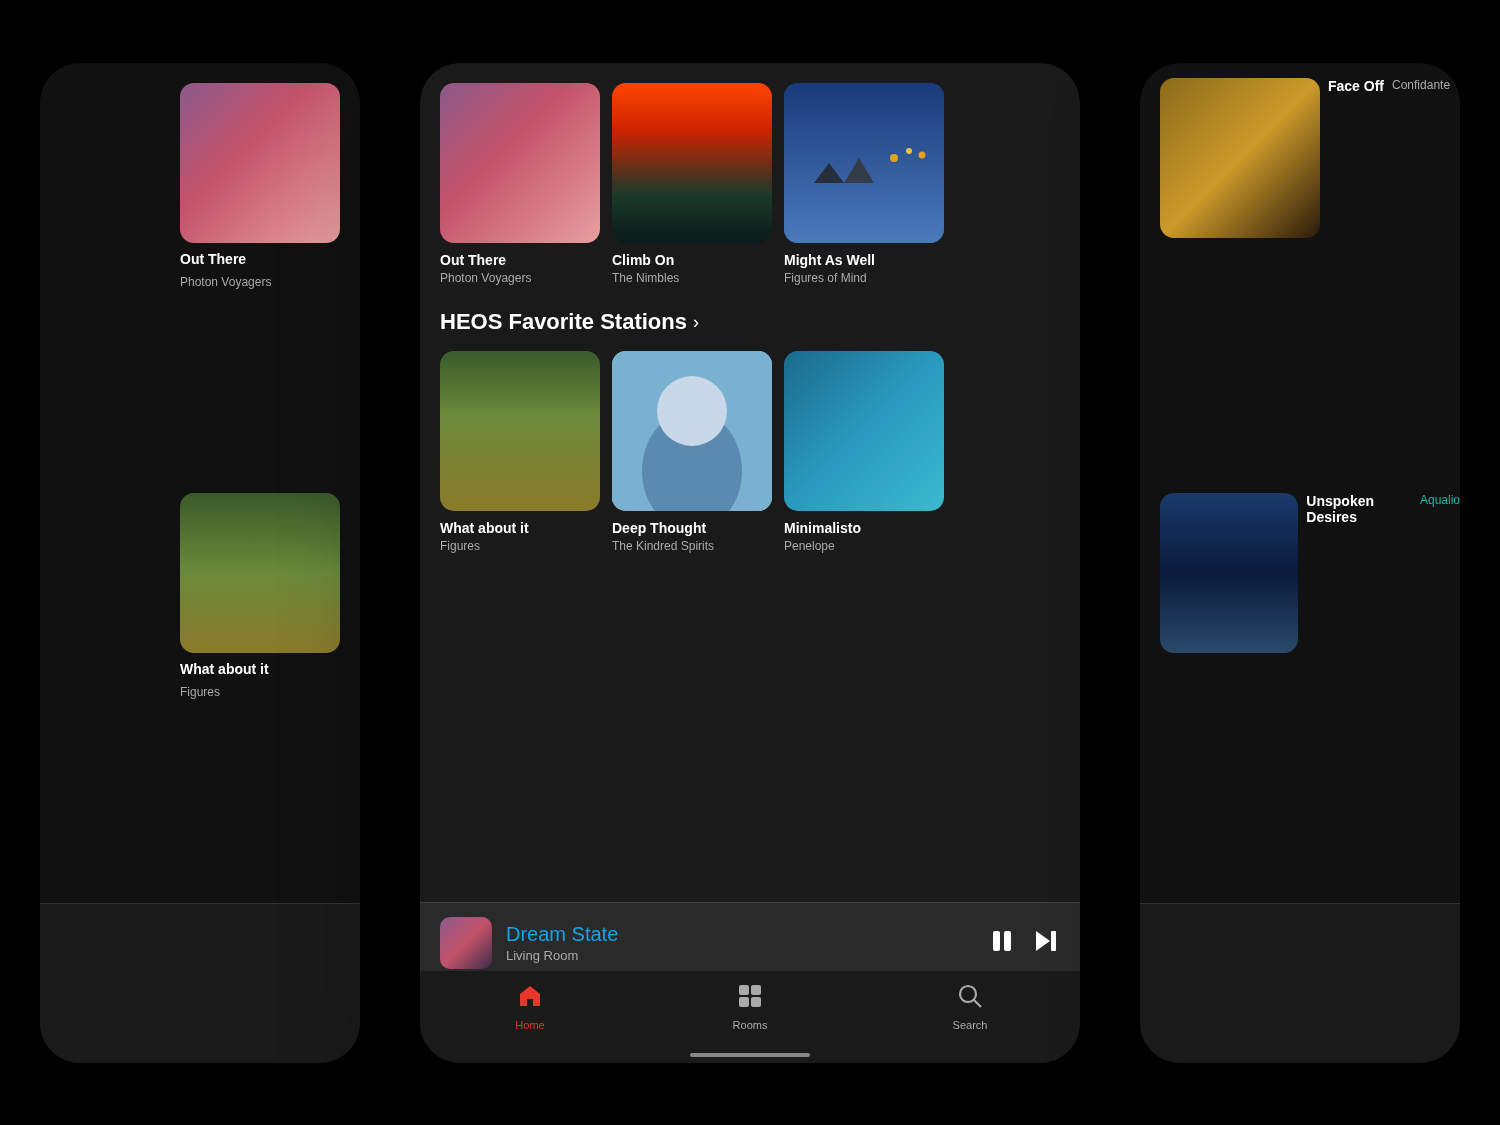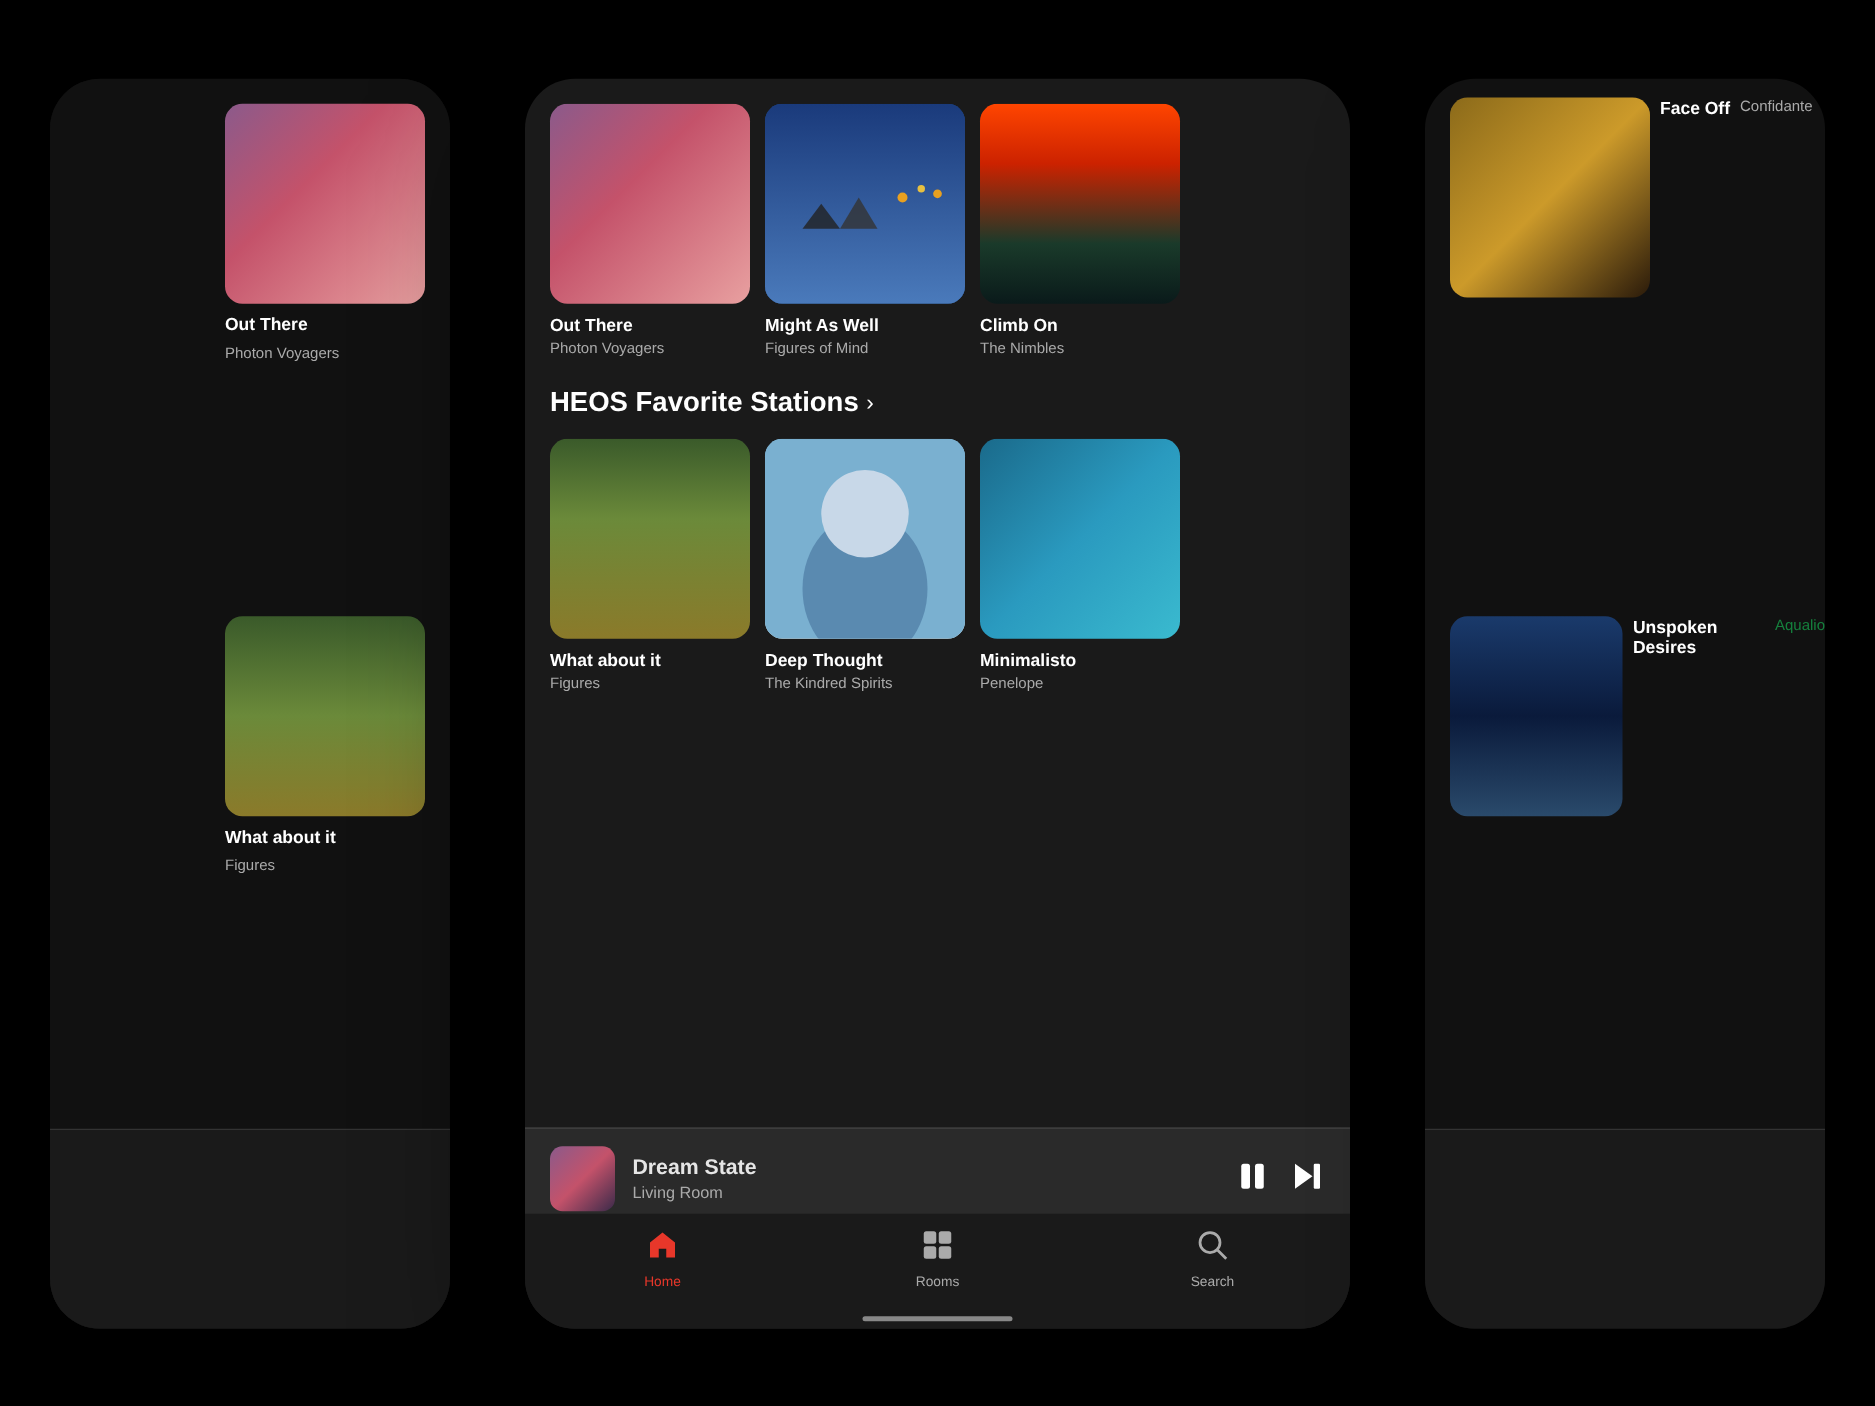--- a/index.html
+++ b/index.html
@@ -161,23 +161,23 @@
       border-radius: 10px;
       background: linear-gradient(135deg, #8b5a8b 0%, #c4526a 50%, #3a2a4a 100%);
       flex-shrink: 0;
     }
 
     .np-info {
       flex: 1;
     }
 
     .np-title {
-      color: #e5e5e5;
-      font-size: 17px;
-      font-weight: 700;
+      color: #0ea5e9;
+      font-size: 20px;
+      font-weight: 400;
     }
 
     .np-room {
       color: #aaa;
       font-size: 13px;
       margin-top: 2px;
     }
 
     .np-controls {
       display: flex;
@@ -282,20 +282,25 @@
 
   <div class="app-container">
     <div class="main-scroll">
 
       <div class="scroll-row-wrapper">
         <div class="scroll-row">
           <div class="album-card">
             <div class="album-art art-out-there"></div>
             <div class="album-title">Out There</div>
             <div class="album-artist">Photon Voyagers</div>
+          </div>
+          <div class="album-card">
+            <div class="album-art art-climb-on"></div>
+            <div class="album-title">Climb On</div>
+            <div class="album-artist">The Nimbles</div>
           </div>
           <div class="album-card">
             <div class="album-art art-might-as-well">
               <svg viewBox="0 0 160 160" class="art-svg">
                 <rect width="160" height="160" fill="#1a3a6b"></rect>
                 <rect x="0" y="0" width="160" height="160" fill="url(#skyGrad)"></rect>
                 <defs>
                   <linearGradient id="skyGrad" x1="0" y1="0" x2="0" y2="1">
                     <stop offset="0%" stop-color="#1a3a7b"></stop>
                     <stop offset="100%" stop-color="#4a7abb"></stop>
@@ -304,25 +309,20 @@
 
                 <polygon points="30,100 45,80 60,100" fill="#222" opacity="0.8"></polygon>
                 <polygon points="60,100 75,75 90,100" fill="#333" opacity="0.8"></polygon>
                 <circle cx="110" cy="75" r="4" fill="#e8a020"></circle>
                 <circle cx="125" cy="68" r="3" fill="#e8c040"></circle>
                 <circle cx="138" cy="72" r="3.5" fill="#e8a020"></circle>
               </svg>
             </div>
             <div class="album-title">Might As Well</div>
             <div class="album-artist">Figures of Mind</div>
-          </div>
-          <div class="album-card">
-            <div class="album-art art-climb-on"></div>
-            <div class="album-title">Climb On</div>
-            <div class="album-artist">The Nimbles</div>
           </div>
 
         </div>
       </div>
 
       <div class="section-header">
         <span class="section-title">HEOS Favorite Stations</span>
         <span class="chevron-right">›</span>
       </div>
 
@@ -417,19 +417,19 @@
 
     <div style="position:absolute;top:15px;left:20px;display:flex;flex-direction:row;gap:8px;">
       <div style="width:160px;height:160px;border-radius:14px;overflow:hidden;background:linear-gradient(135deg,#8b6a1a 0%,#cc9a2a 50%,#2a1a0a 100%);"></div>
       <div style="color:#fff;font-size:14px;font-weight:600;">Face Off</div>
       <div style="color:#aaa;font-size:12px;">Confidante</div>
     </div>
 
     <div style="position:absolute;top:430px;left:20px;display:flex;flex-direction:row;gap:8px;">
       <div style="width:160px;height:160px;border-radius:14px;overflow:hidden;background:linear-gradient(180deg,#1a3a6b 0%,#0a1a3b 50%,#2a4a6b 100%);"></div>
       <div style="color:#fff;font-size:14px;font-weight:600;">Unspoken Desires</div>
-      <div style="color:#15803d;font-size:12px;">Aqualio</div>
+      <div style="color:#14b8a6;font-size:12px;">Aqualio</div>
     </div>
 
     <div style="position:absolute;bottom:0;left:0;right:0;height:160px;background:#1a1a1a;border-top:1px solid #333;"></div>
   </div>
 
 </div>
 
 </body></html>

